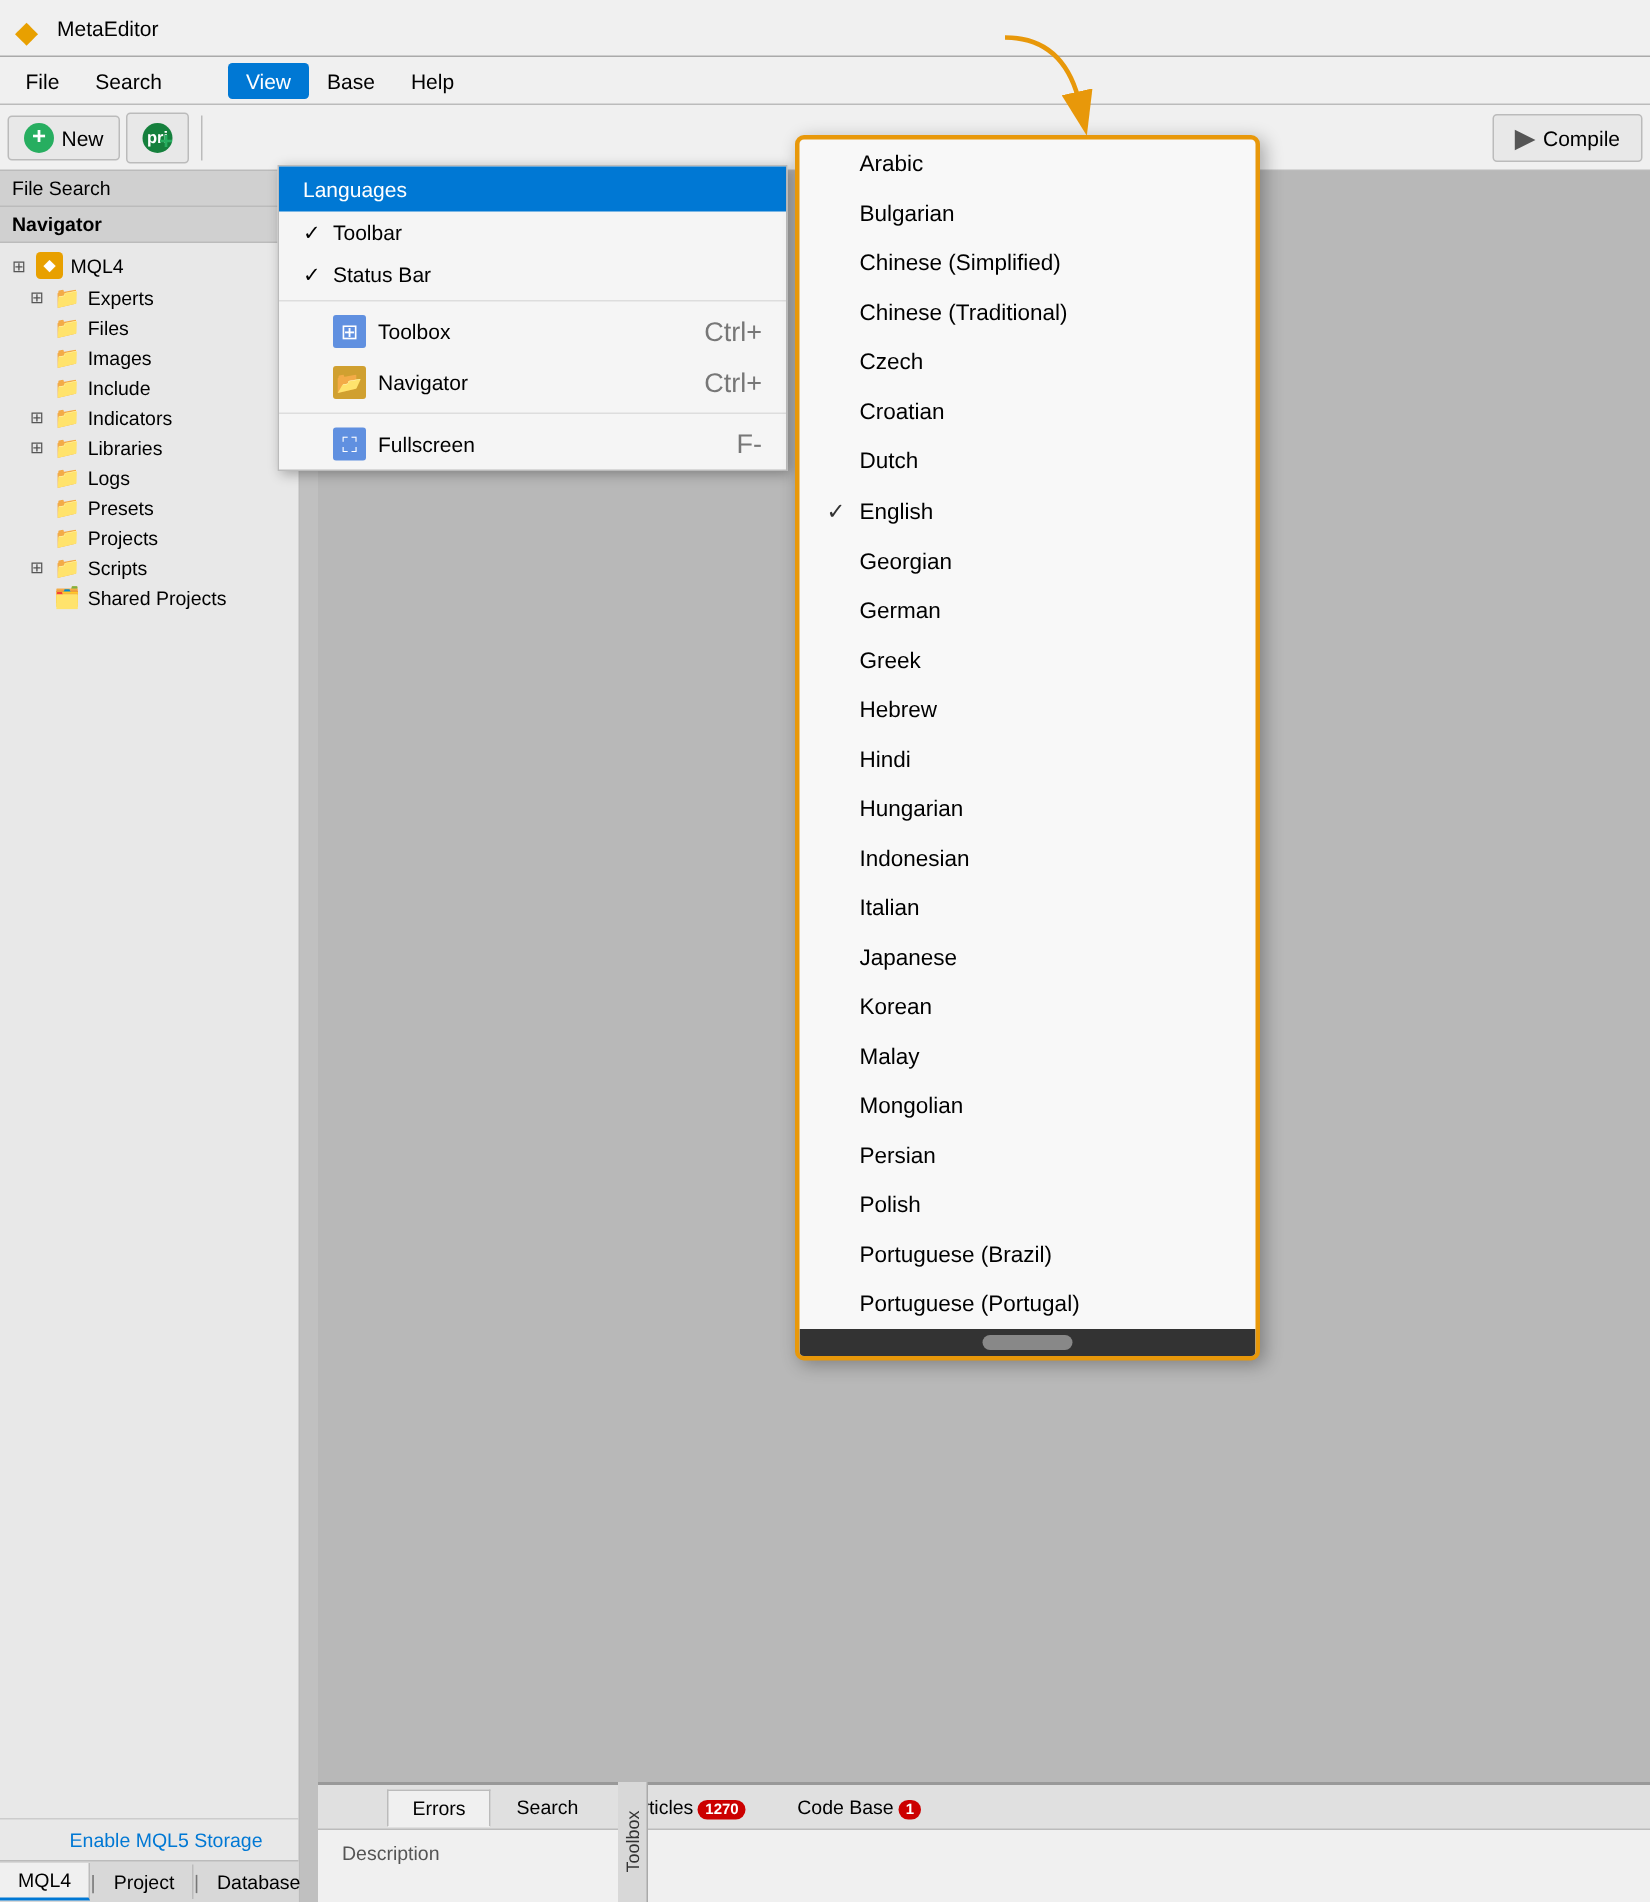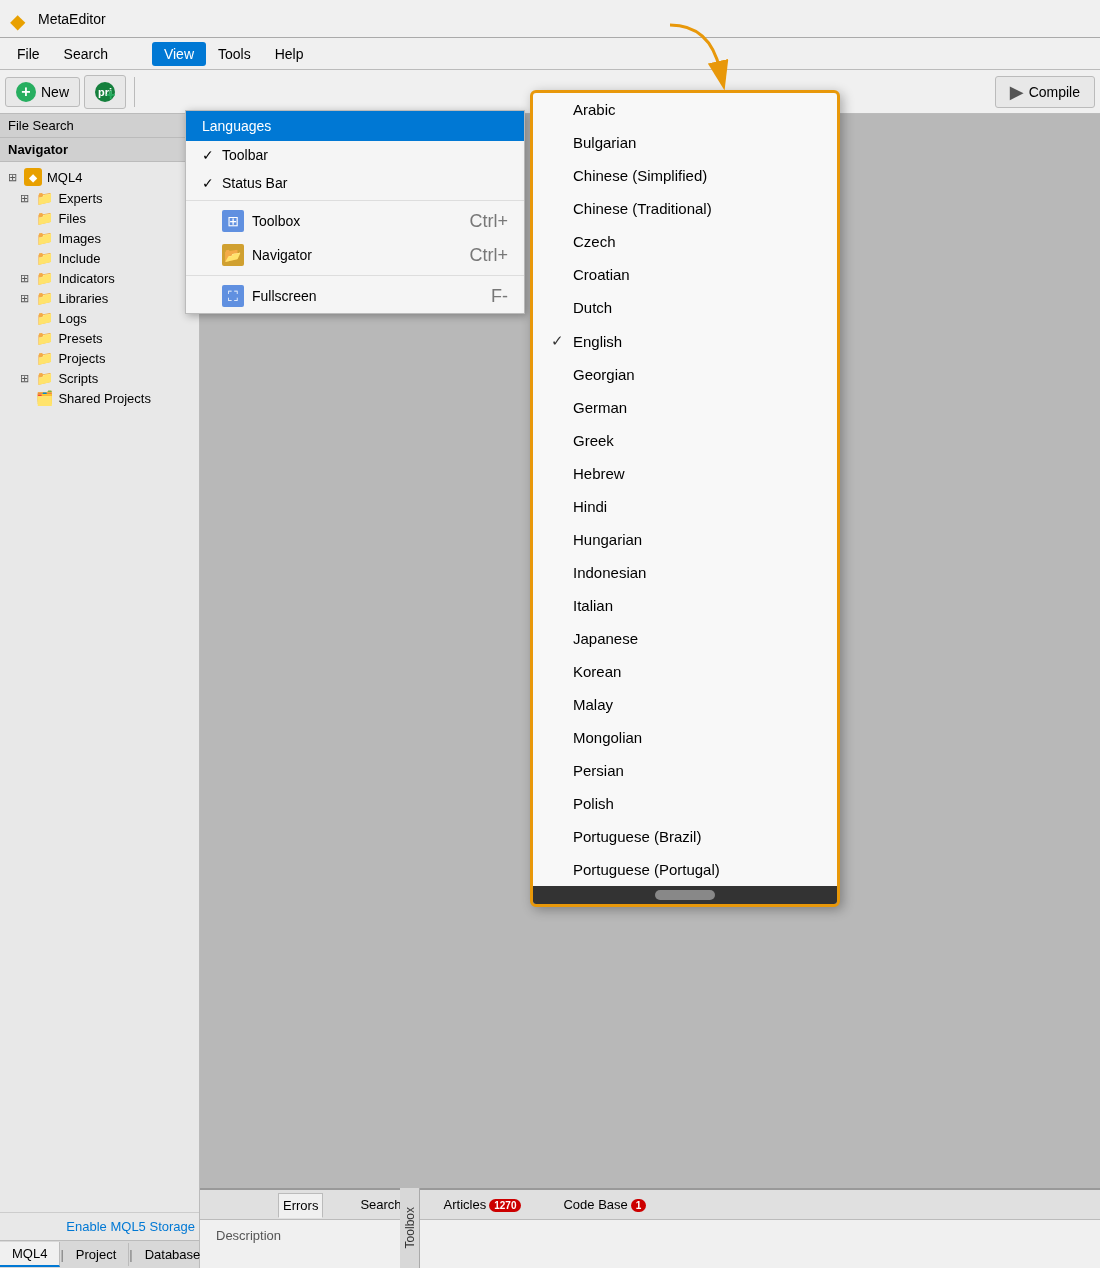--- a/index.html
+++ b/index.html
@@ -95,20 +95,21 @@
     }
     .compile-btn .arrow-icon {
       font-size: 18px;
       color: #555;
     }
 
     
     .main-area {
       display: flex;
       height: calc(1268px - 38px - 32px - 44px);
+      gap: 12px;
     }
 
     
     .sidebar {
       width: 200px;
       background: #e8e8e8;
       border-right: 1px solid #bbb;
       display: flex;
       flex-direction: column;
       position: relative;
@@ -149,21 +150,21 @@
       align-items: center;
       justify-content: center;
       color: white;
       font-size: 10px;
       font-weight: bold;
       margin-right: 5px;
     }
     .tree-item.indent1 { padding-left: 20px; }
 
     .storage-link {
-      padding: 6px 4px;
+      padding: 6px 24px;
       color: #0078d4;
       font-size: 13px;
       cursor: pointer;
       text-align: right;
       border-top: 1px solid #ccc;
     }
 
     .tab-bar-bottom {
       display: flex;
       align-items: center;
@@ -213,25 +214,24 @@
     .bottom-tab-bar {
       display: flex;
       align-items: center;
       background: #e0e0e0;
       height: 30px;
       border-bottom: 1px solid #bbb;
       padding: 0 20px;
       gap: 0;
     }
     .bottom-tab {
-      padding: 4px 4px;
+      padding: 4px 16px;
       font-size: 13px;
       cursor: pointer;
       border: 1px solid transparent;
-      margin-left: 32px;
     }
     .bottom-tab.active {
       background: #f0f0f0;
       border-color: #bbb;
       border-bottom: 1px solid #f0f0f0;
       margin-bottom: -1px;
     }
     .bottom-tab .badge {
       background: #c00;
       color: white;
@@ -375,21 +375,21 @@
 
 <div class="title-bar">
   <span class="app-icon" style="color:#e8a000; font-size:20px;">◆</span>
   <span class="app-title">MetaEditor</span>
 </div>
 
 <div class="menu-bar">
   <div class="menu-item">File</div>
   <div class="menu-item">Search</div>
   <div class="menu-item active">View</div>
-  <div class="menu-item">Tools</div>
+  <div class="menu-item">Base</div>
   <div class="menu-item">Help</div>
 </div>
 
 <div class="toolbar">
   <div class="toolbar-btn">
     <div class="icon-circle">+</div>
     <span>New</span>
   </div>
   <div class="toolbar-btn">
     <div class="icon-circle" style="background:#15803d;text-align:right;">

